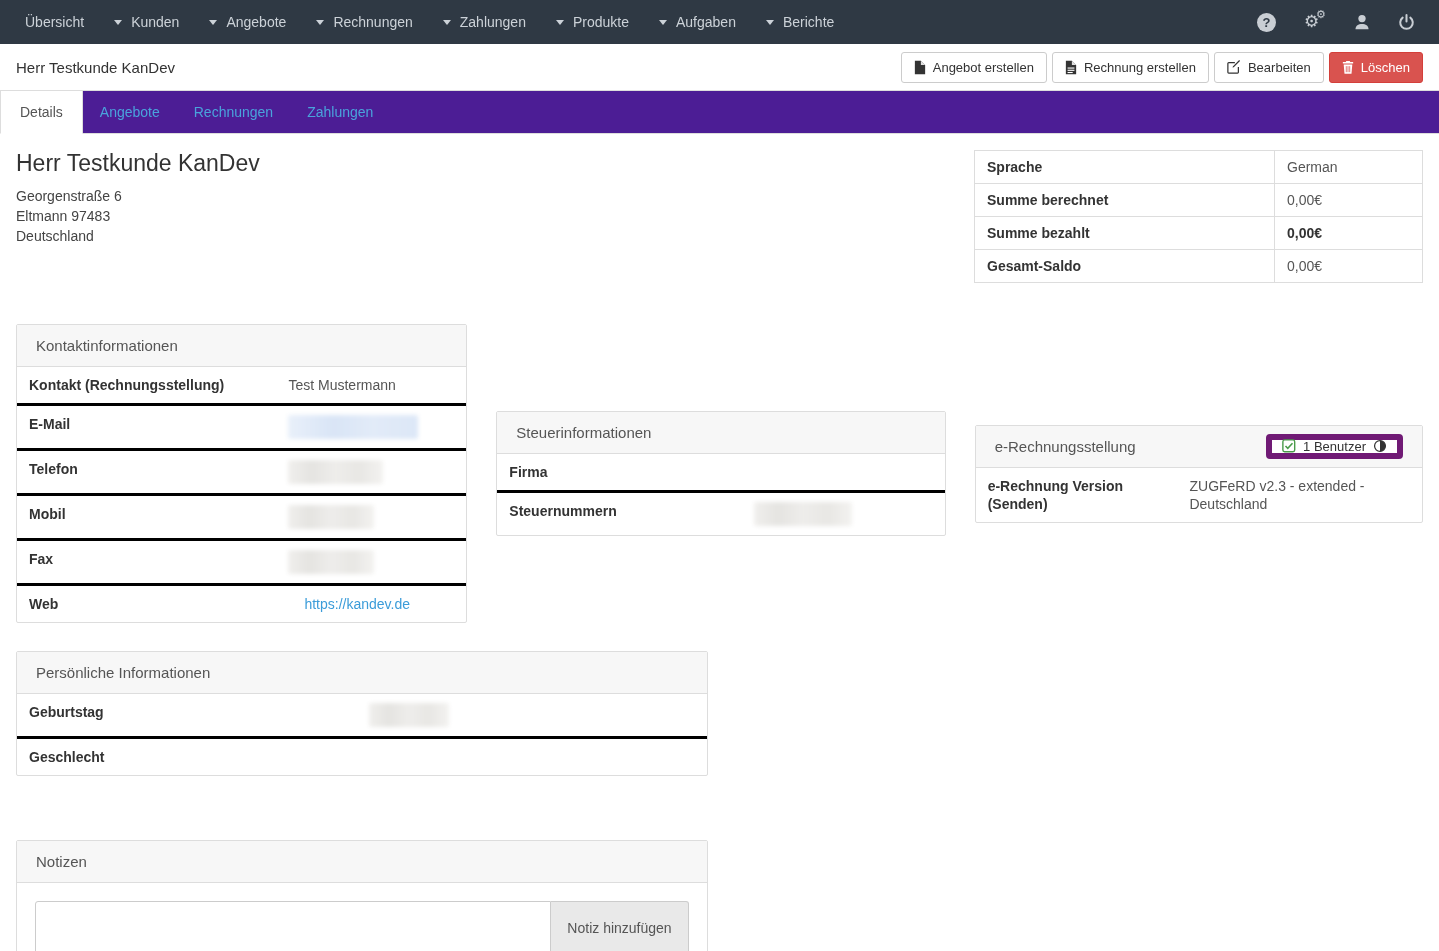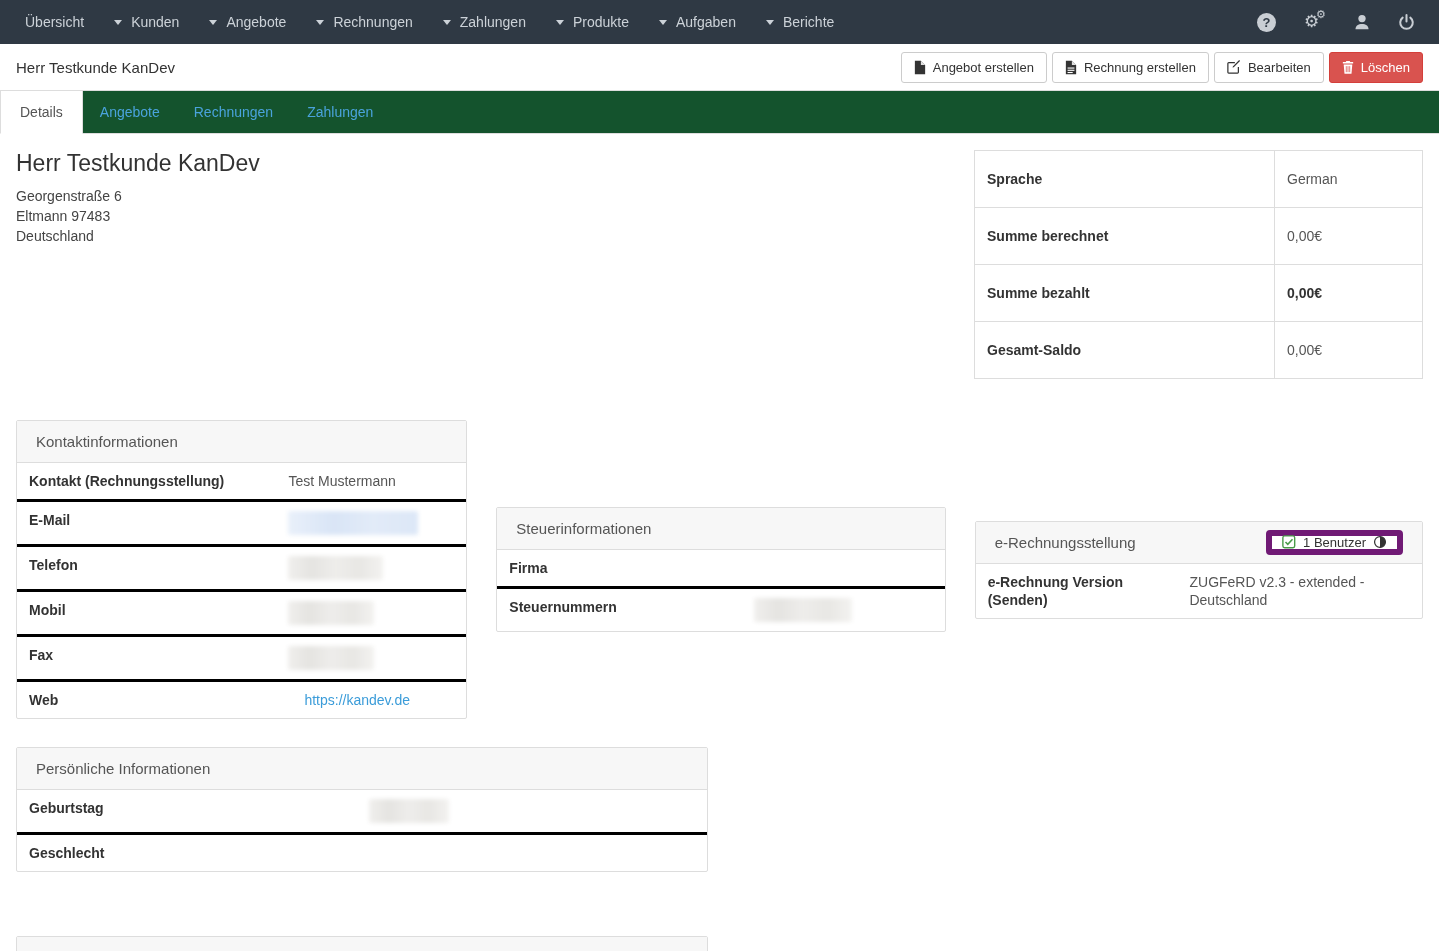--- a/index.html
+++ b/index.html
@@ -32,34 +32,34 @@
                  padding:0 16px; border-bottom:1px solid #ddd; background:#fff; }
   .page-title { font-size:15px; color:#333; }
   .header-buttons { display:flex; gap:5px;padding-left:18px; }
   .btn { display:inline-flex; align-items:center; gap:7px; font-size:13px; padding:7px 12px;
          border:1px solid #ccc; background:#fff; color:#333; border-radius:3px; cursor:pointer;
          font-family:"Liberation Sans", sans-serif; white-space:nowrap; }
   .btn-danger { background:#d9534f; border-color:#d43f3a; color:#fff; }
   .icon-svg { display:inline-block; vertical-align:middle; }
 
   
-  .tabs { display:flex; border-bottom:1px solid #ddd; background:#14532d; height:43px; align-items:stretch; }
+  .tabs { display:flex; border-bottom:1px solid #ddd; background:#4c1d95; height:43px; align-items:stretch; }
   .tab { display:flex; align-items:center; padding:0 17px; font-size:14px; color:#4aa3dc;
          cursor:pointer; margin-bottom:0; }
   .tab.active { color:#555; background:#fff; border-left:1px solid #ddd; border-right:1px solid #ddd;
                 margin-bottom:-1px; border-bottom:1px solid #fff; padding:0 19px; cursor:default; }
 
   
   .content { padding:16px; }
   .top-row { display:flex; justify-content:space-between; align-items:flex-start; }
   .customer-name { font-size:23px; font-weight:normal; color:#333; margin:0 0 9px 0; }
   .address-line { font-size:14px; color:#444; line-height:20px; }
 
   table.summary { border-collapse:collapse; width:449px; }
-  table.summary td { border:1px solid #ddd; padding:20px 12px; font-size:14px; height:19px; }
+  table.summary td { border:1px solid #ddd; padding:8px 12px; font-size:14px; height:19px; }
   table.summary td.lbl { font-weight:bold; color:#333; width:300px; }
   table.summary td.val { color:#555; }
   table.summary td.val.bold { font-weight:bold; color:#333; }
 
   
   .panels-row { display:flex; gap:29px; align-items:center; margin-top:41px; }
   .panel { border:1px solid #ddd; border-radius:2px; background:#fff; }
   .panel-header { background:#f7f7f7; border-bottom:1px solid #ddd; padding:0 19px; height:42px;
                   display:flex; align-items:center; justify-content:space-between;
                   font-size:15px; color:#555; }

